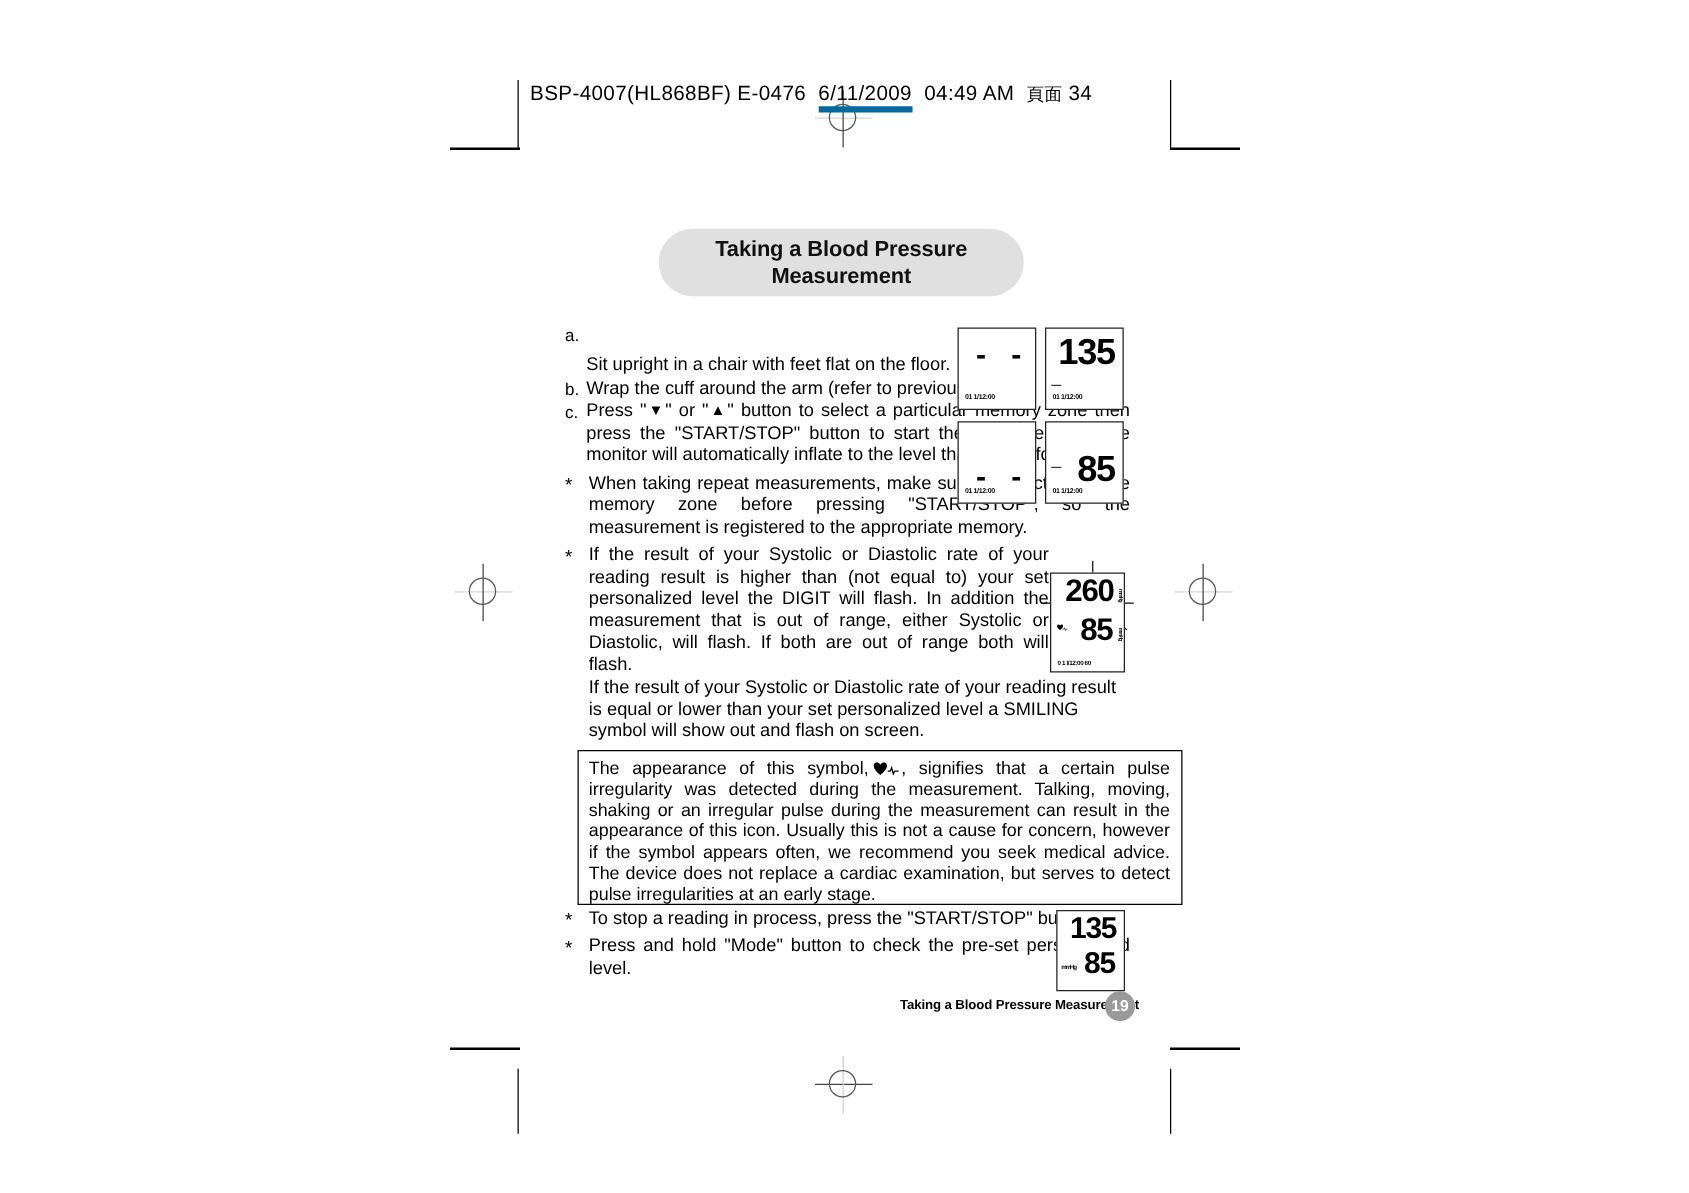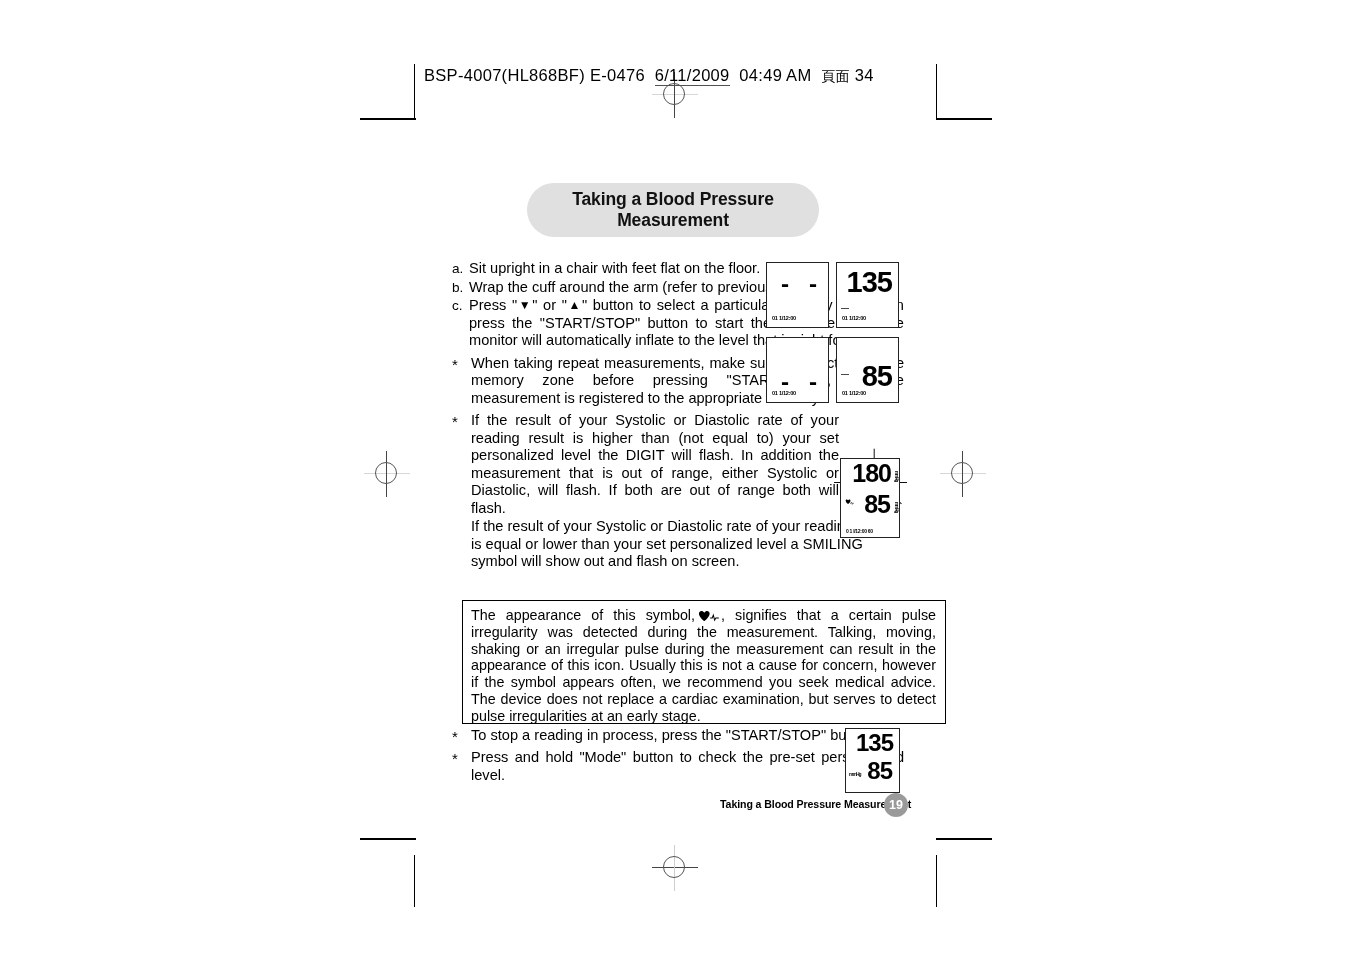--- a/index.html
+++ b/index.html
@@ -53,21 +53,21 @@
     position: absolute;
     left: 424px;
     top: 66px;
     font-size: 16.5px;
     letter-spacing: 0.3px;
     color: #000;
     white-space: nowrap;
     font-family: "Liberation Sans", sans-serif;
   }
   .slug .cjk { font-family: "DejaVu Sans", sans-serif; font-size: 14px; }
-  .slug .ul { text-decoration: none; border-bottom: 1px solid #0369a1; padding-bottom: 1px;}
+  .slug .ul { text-decoration: none; border-bottom: 5px solid #0369a1; padding-bottom: 1px;}
 
   
   .page {
     position: absolute;
     left: 0; top: 0;
     width: 1351px; height: 954px;
   }
 
   .title-pill {
     position: absolute;
@@ -108,21 +108,21 @@
     width: 17px;
     font-size: 13.6px;
     padding-top: 1px;
   }
   .item .marker.ast {
     width: 19px;
     font-size: 15px;
   }
   .item .txt { flex: 1 1 auto; }
 
-  .w-short { width: 306px; }
+  .w-short { width: 306px; margin-top: 24px; }
   .w-mid   { width: 292px; }
   .w-just  { width: 295px; text-align: justify; }
   .w-full  { width: 433px; text-align: justify; }
   .w-flow  { width: 433px; }
   .w-narrow{ width: 368px; text-align: justify; }
 
   .tri { font-size: 12px; vertical-align: 1px; }
 
   
   .lcd {
@@ -315,21 +315,21 @@
 
     <div class="flashline" style="left:8px;  top:12px; width:13px; transform:rotate(42deg);"></div>
     <div class="flashline" style="left:36px; top:2px;  width:12px; transform:rotate(90deg);"></div>
     <div class="flashline" style="left:56px; top:12px; width:13px; transform:rotate(-42deg);"></div>
     <div class="flashline" style="left:2px;  top:30px; width:13px;"></div>
     <div class="flashline" style="left:62px; top:30px; width:13px;"></div>
     <div class="flashline" style="left:8px;  top:47px; width:13px; transform:rotate(-42deg);"></div>
     <div class="flashline" style="left:58px; top:47px; width:13px; transform:rotate(42deg);"></div>
 
     <div class="lcd" style="left:8px; top:6px; width:60px; height:80px;">
-      <div class="seg" style="position:absolute; right:8px; top:2px; font-size:25px;">180</div>
+      <div class="seg" style="position:absolute; right:8px; top:2px; font-size:25px;">260</div>
       <div class="seg" style="position:absolute; right:1px; top:12px; font-size:4.6px; writing-mode:vertical-rl;">mmHg</div>
       <div class="seg" style="position:absolute; right:9px; top:33px; font-size:25px;">85</div>
       <div class="seg" style="position:absolute; right:1px; top:43px; font-size:4.6px; writing-mode:vertical-rl;">mmHg</div>
 
       <svg viewBox="0 0 20 14" style="position:absolute; left:3px; top:40px; width:11px; height:8px;">
         <path d="M3,3 C3,0.6 6,0 7.4,2.2 C8.8,0 11.8,0.6 11.8,3 C11.8,5.8 7.4,9 7.4,9 C7.4,9 3,5.8 3,3 Z" fill="#000"></path>
         <path d="M11,7.5 L13,7.5 L14,5.5 L15,9.5 L16,7.5 L18,7.5" stroke="#000" stroke-width="0.9" fill="none"></path>
       </svg>
       <div class="seg seg-tiny" style="position:absolute; left:5px; bottom:3px; font-size:5px;">0 1 I/12:00  60</div>
     </div>

